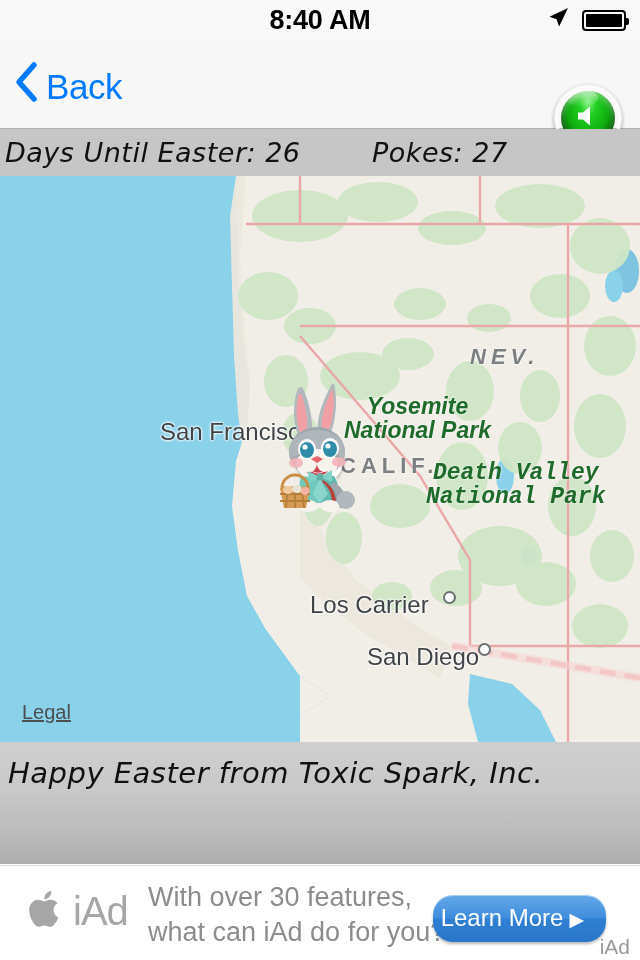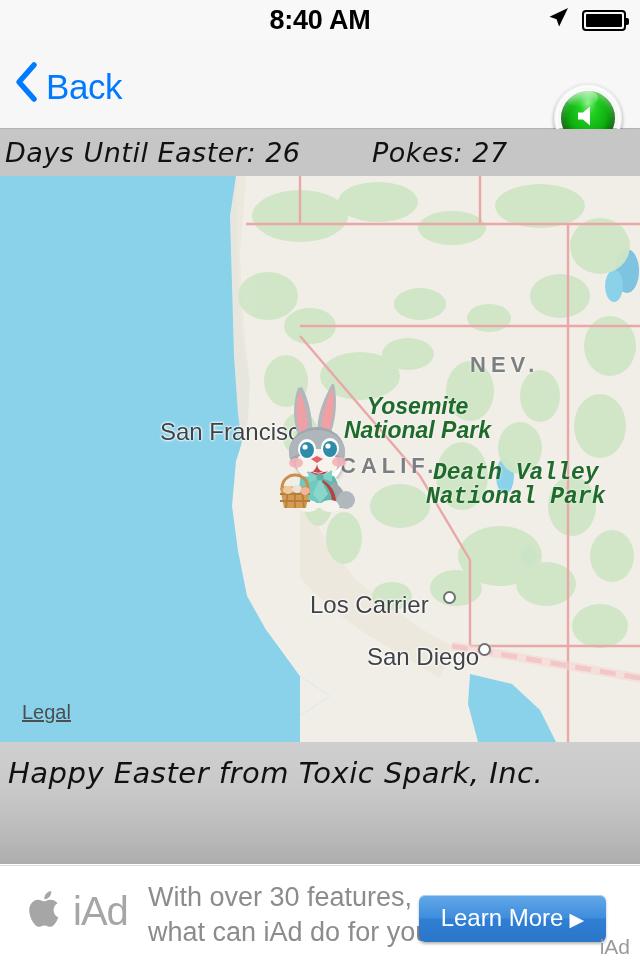--- a/index.html
+++ b/index.html
@@ -138,21 +138,21 @@
     cursor:pointer;
   }
   .iad-logo{position:absolute;left:28px;top:22px;display:flex;align-items:center;gap:9px;}
   .iad-word{font-size:40px;color:#a6a6a6;letter-spacing:-1px;}
   .iad-copy{
     position:absolute;left:148px;top:14px;
     font-size:27px;color:#8c8c8c;line-height:1.28;
   }
   .learn{
     position:absolute;right:34px;top:29px;
-    padding:9px 22px 10px 22px;border-radius:6px;
+    padding:9px 22px 10px 8px;border-radius:20px;
     background:linear-gradient(to bottom,#64a9e8 0%,#3f8ddd 48%,#2f7fd3 52%,#2a76c9 100%);
     box-shadow:0 2px 3px rgba(0,0,0,.28), inset 0 1px 0 rgba(255,255,255,.45);
     color:#fff;font-size:24px;white-space:nowrap;cursor:pointer;
   }
   .learn .arw{font-size:19px;margin-left:6px;}
   .iad-tag{position:absolute;right:10px;bottom:2px;font-size:21px;color:#9a9a9a;}
 </style>
 </head>
 <body>
 
@@ -277,21 +277,21 @@
 
     <div class="maplabel city" style="left:160px;top:242px;">San Francisco</div>
     <span class="citydot" style="left:302px;top:252px;"></span>
 
     <div class="maplabel city" style="left:310px;top:415px;">Los Carrier</div>
     <span class="citydot" style="left:443px;top:415px;"></span>
 
     <div class="maplabel city" style="left:367px;top:467px;">San Diego</div>
     <span class="citydot" style="left:478px;top:467px;"></span>
 
-    <div class="maplabel statelbl" style="left:470px;top:176px;">NEV.</div>
+    <div class="maplabel statelbl" style="left:470px;top:168px;font-style:italic;">NEV.</div>
     <div class="maplabel statelbl" style="left:340px;top:277px;">CALIF.</div>
 
     <div class="maplabel park" style="left:344px;top:218px;">
       <div>Yosemite</div>
       <div>National Park</div>
     </div>
 
     <div class="maplabel park" style="left:426px;top:285px;font-family:Liberation Mono, monospace;">
       <div>Death Valley</div>
       <div>National Park</div>

